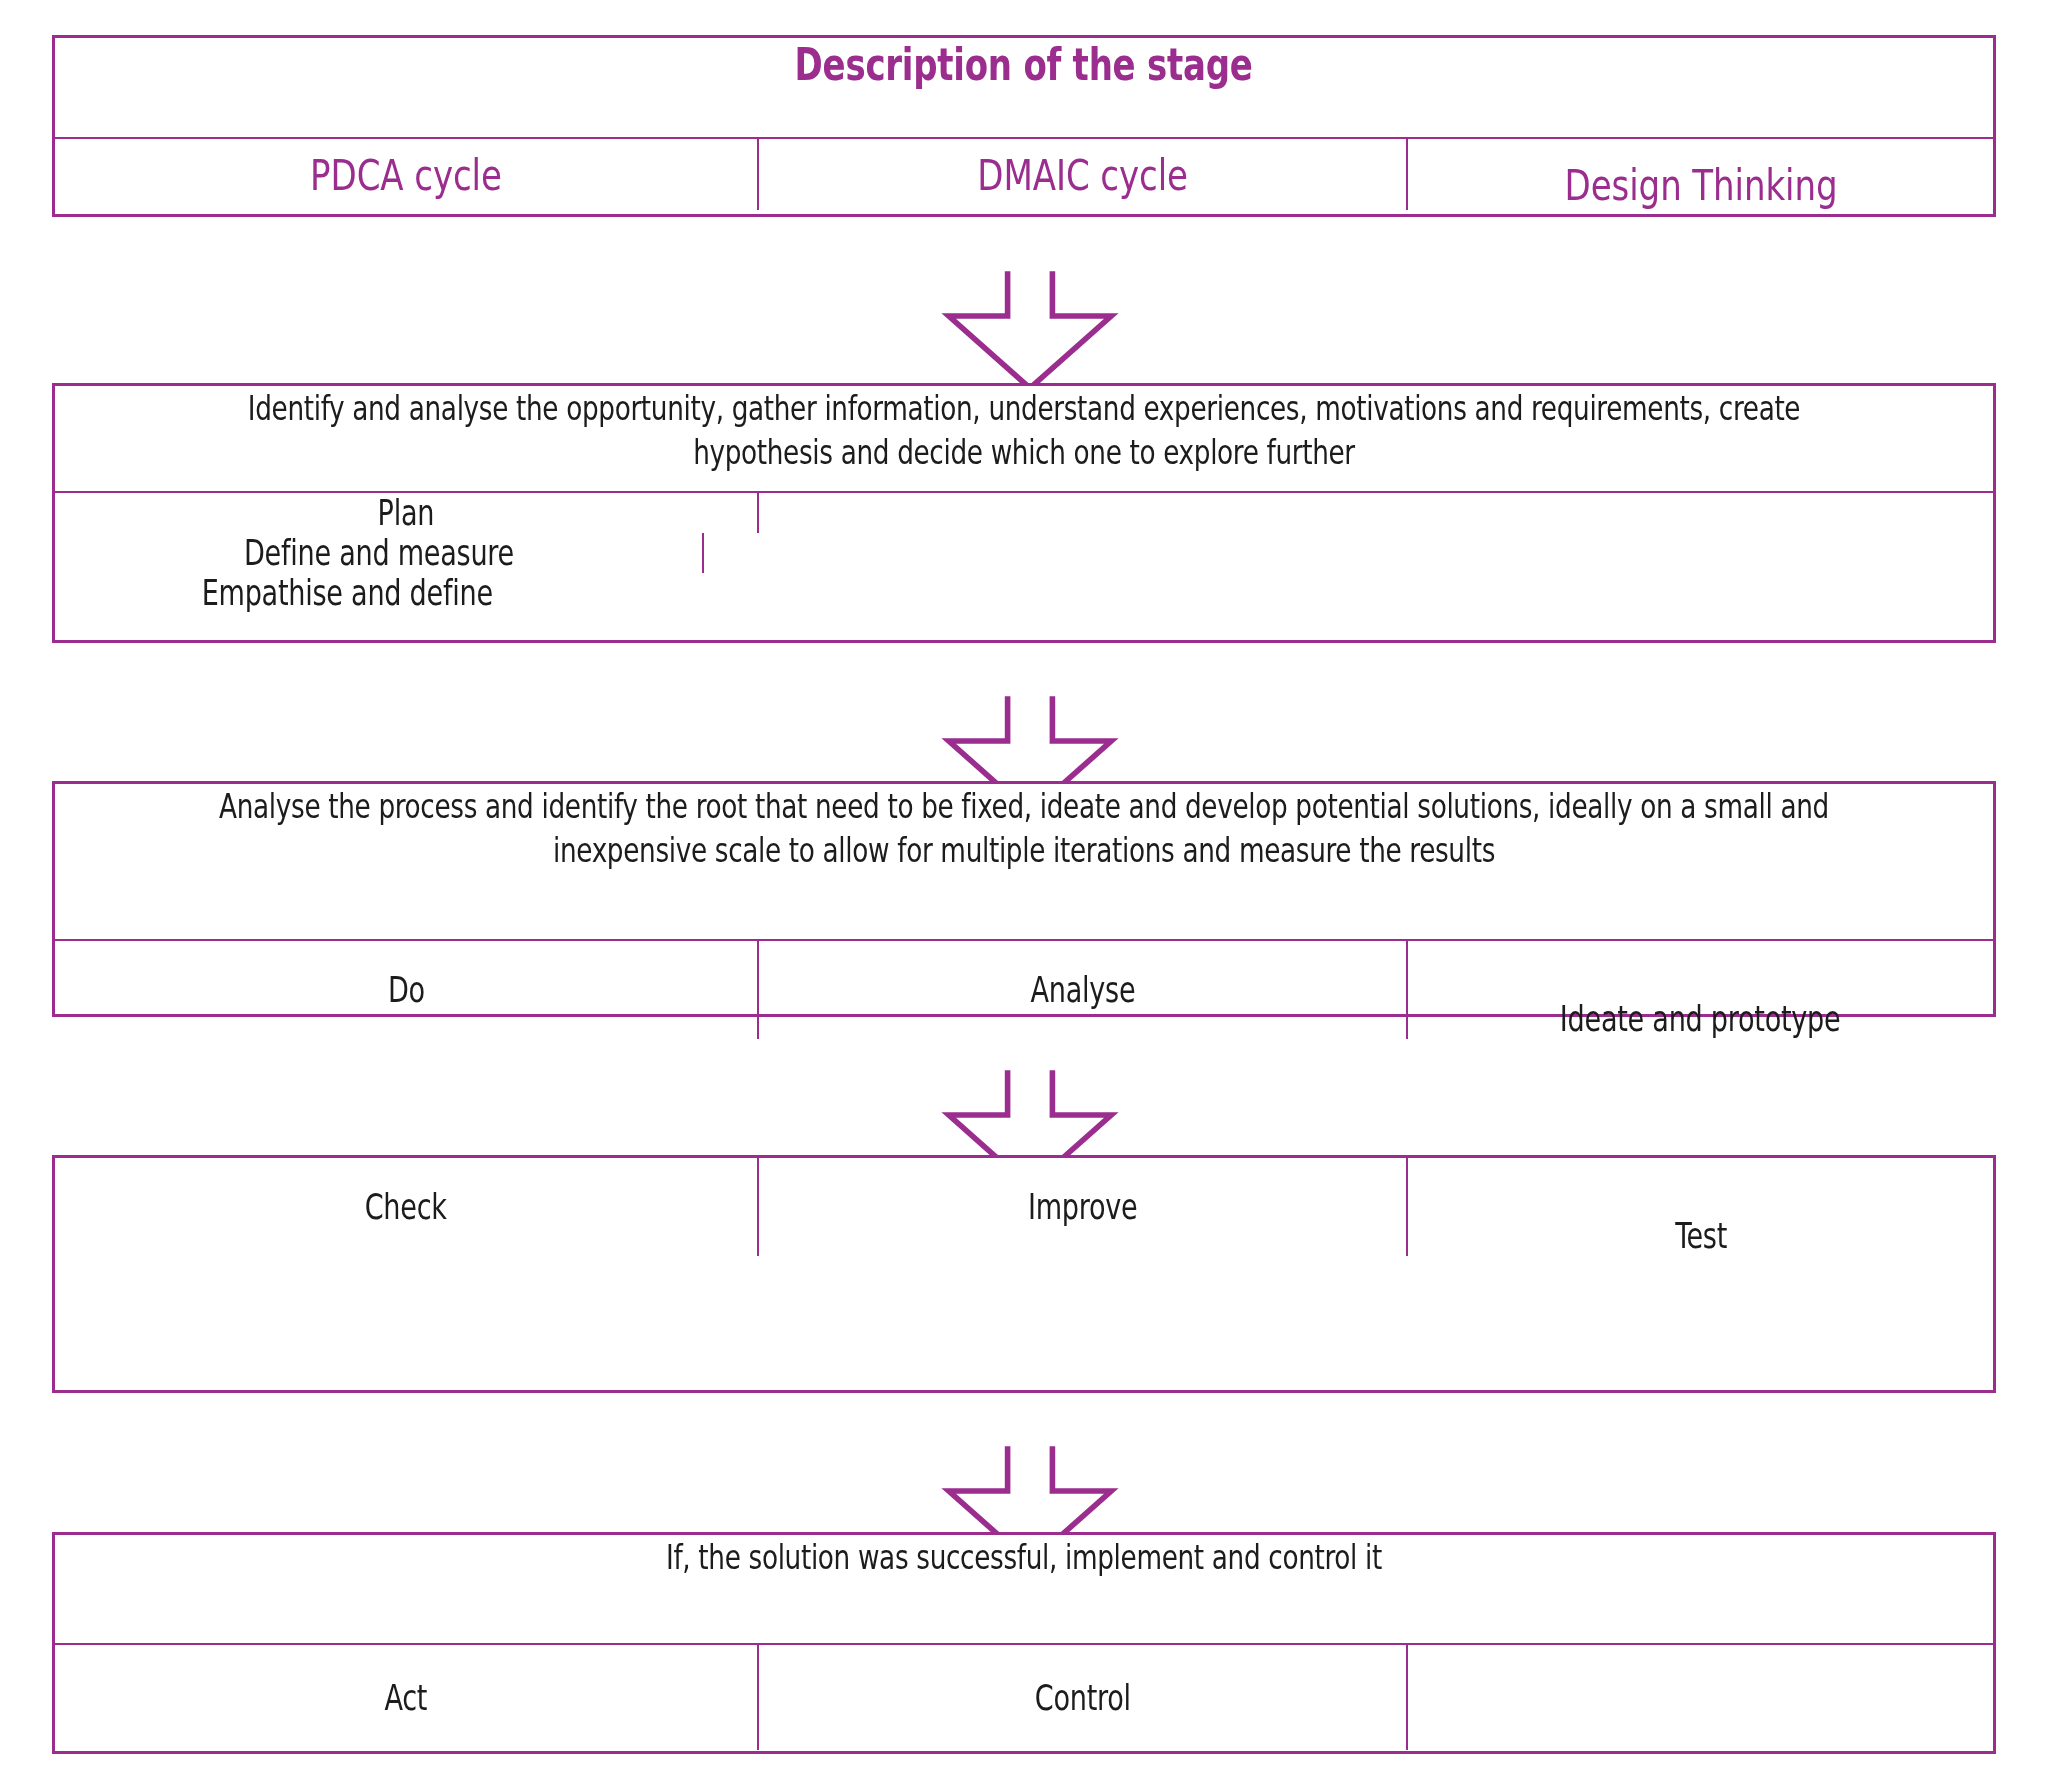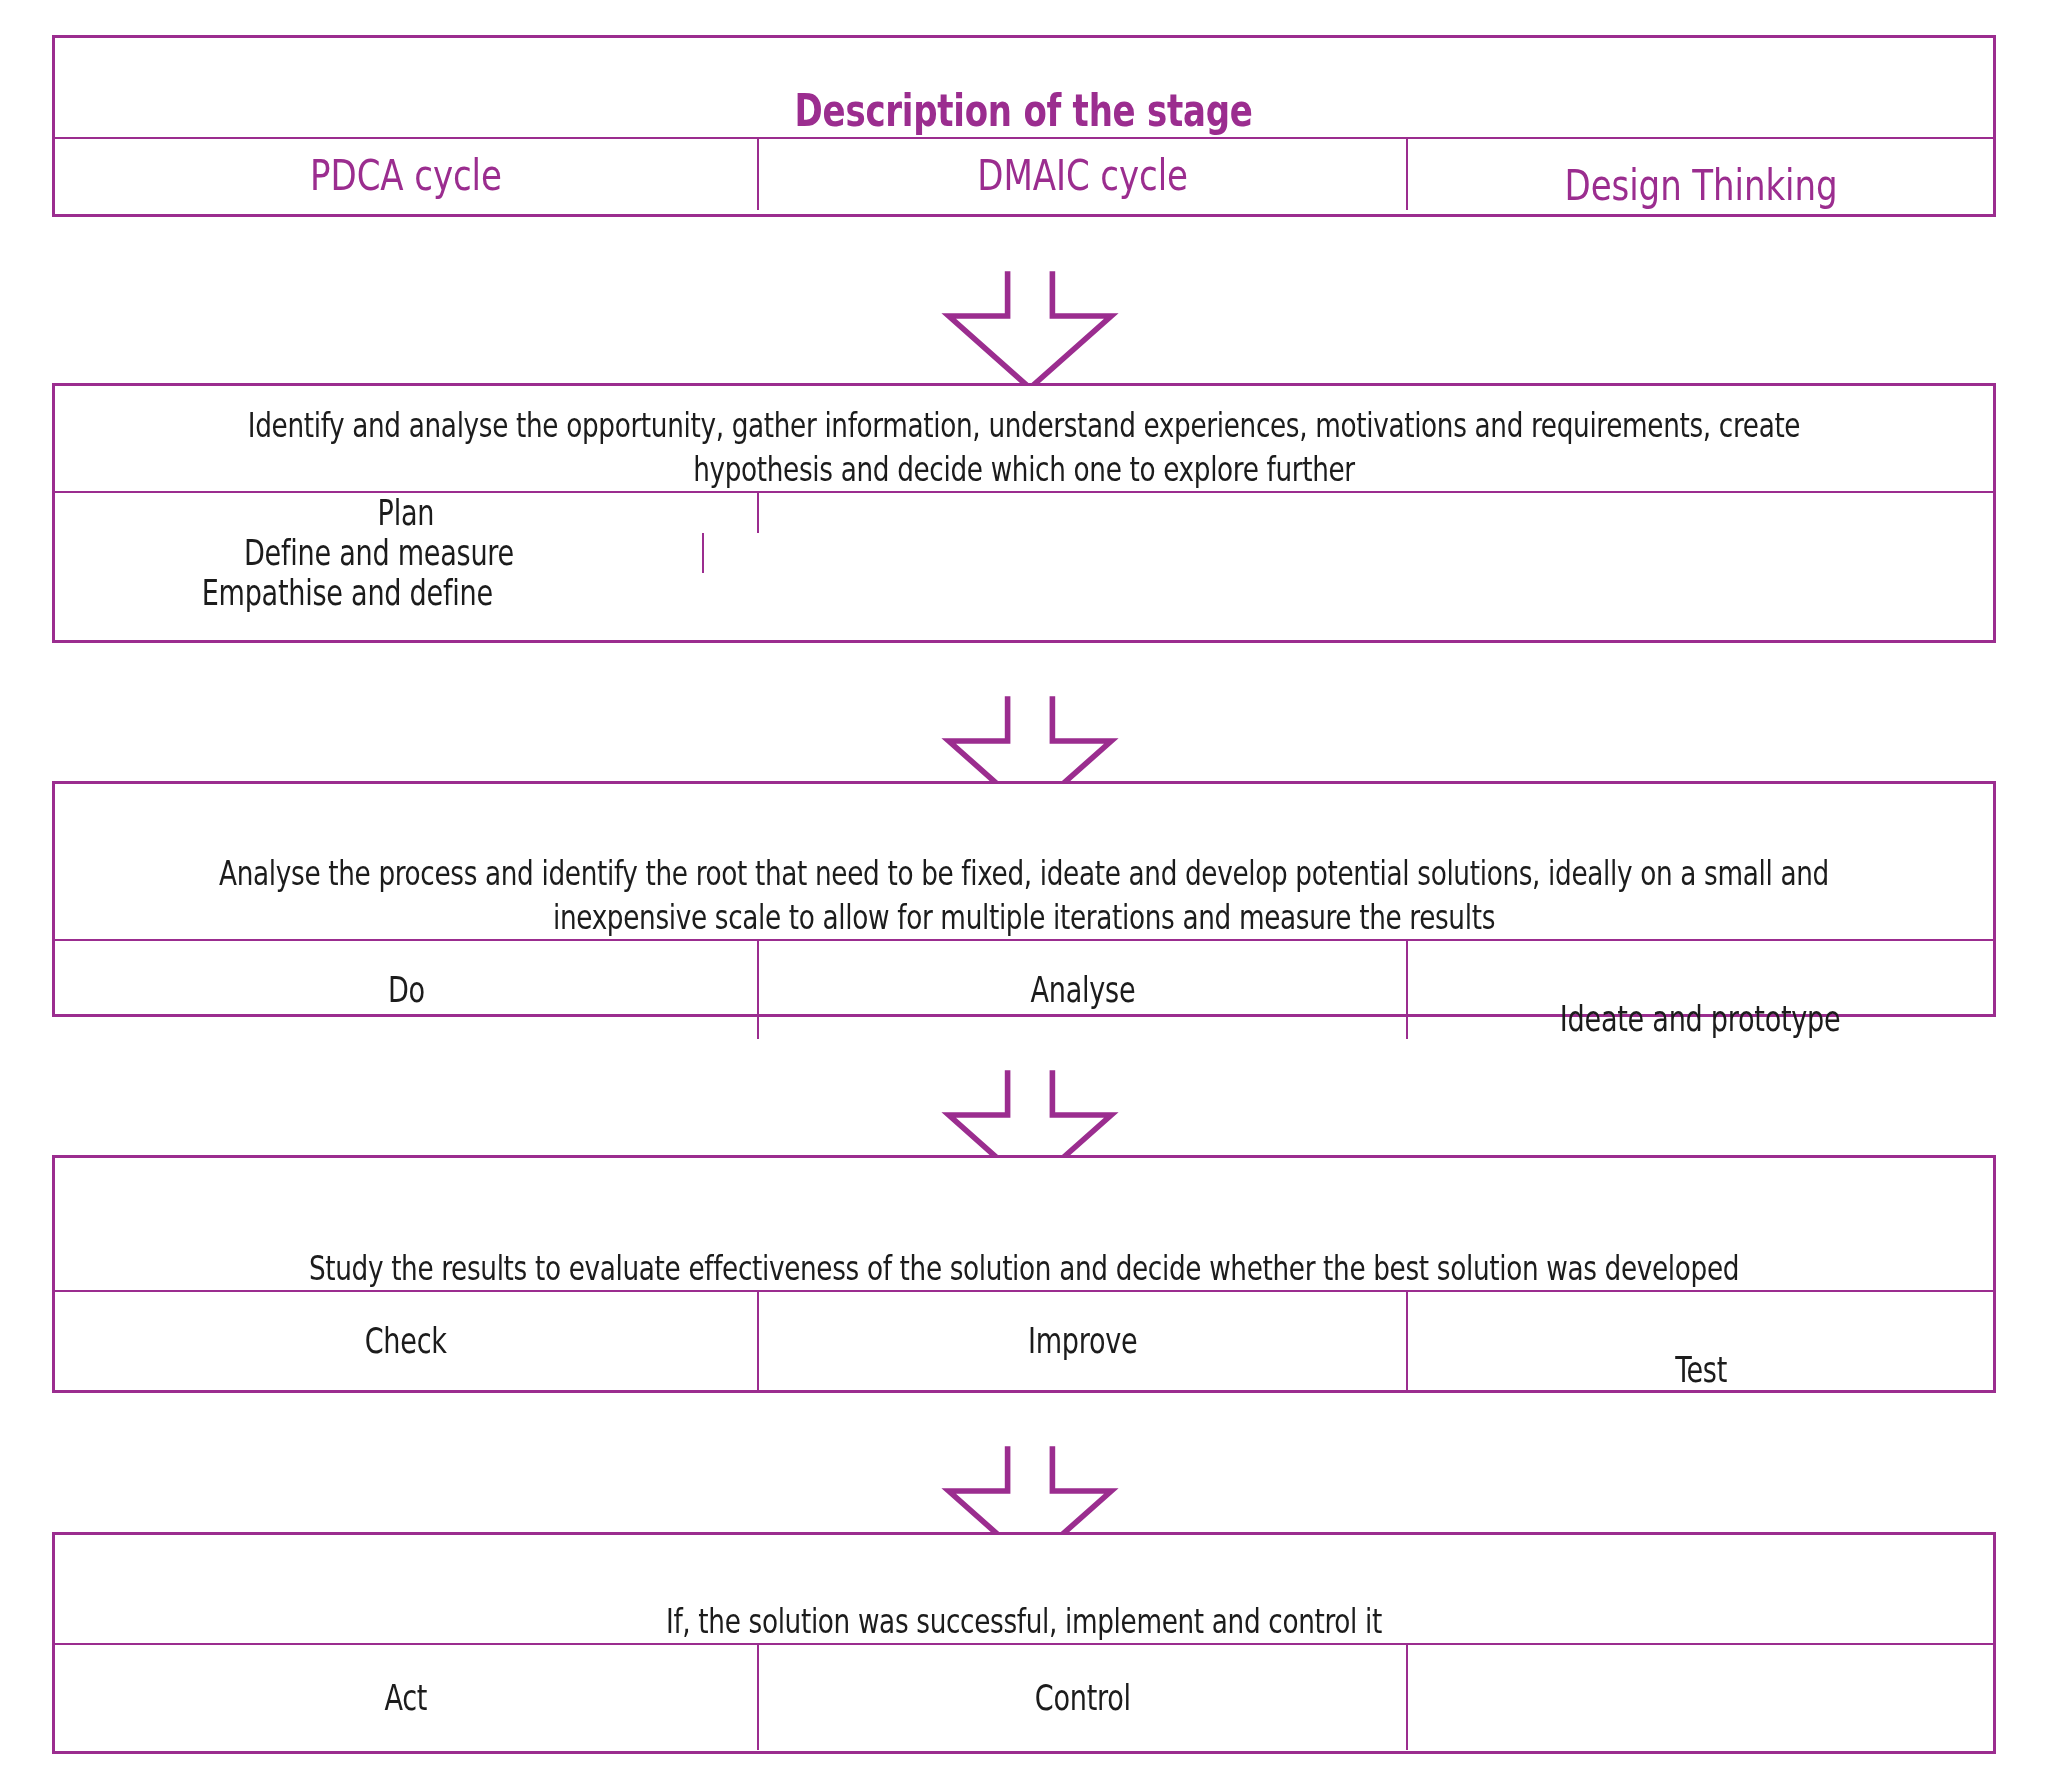--- a/index.html
+++ b/index.html
@@ -24,21 +24,21 @@
     width:1944px;
     box-sizing:border-box;
     border:3.5px solid var(--pp);
     background:#fff;
   }
 
   
   .desc-row{
     box-sizing:border-box;
     display:flex;
-    align-items:flex-end;
+    align-items:flex-start;
     justify-content:center;
     text-align:center;
     border-bottom:2.8px solid var(--pp);
   }
 
   .desc-text{
     display:block;
     width:100%;
     padding:0 24px;
     font-family:"Liberation Sans Narrow","DejaVu Sans Condensed","Liberation Sans",sans-serif;
@@ -182,23 +182,20 @@
     </div>
   </div>
 
   <div class="arrow" style="top:1073px;">
     <svg width="196" height="119" viewBox="0 0 280 170" aria-hidden="true">
       <path d="M 108 -4 L 108 60 L 24 60 L 140 163 L 256 60 L 172 60 L 172 -4" fill="none" stroke="#9B2D8F" stroke-width="8" stroke-linejoin="miter"></path>
     </svg>
   </div>
 
   <div class="block" style="top:1155px;height:238px;">
-    <div class="desc-row" style="height:134px;">
-      <span class="desc-text">Study the results to evaluate effectiveness of the solution and decide whether the best solution was developed</span>
-    </div>
     <div class="cols" style="height:98px;">
       <div class="col col-1">
         <span class="stage-text">Check</span>
       </div>
       <div class="col col-2">
         <span class="stage-text">Improve</span>
       </div>
       <div class="col col-3">
         <span class="stage-text">Test</span>
       </div>

